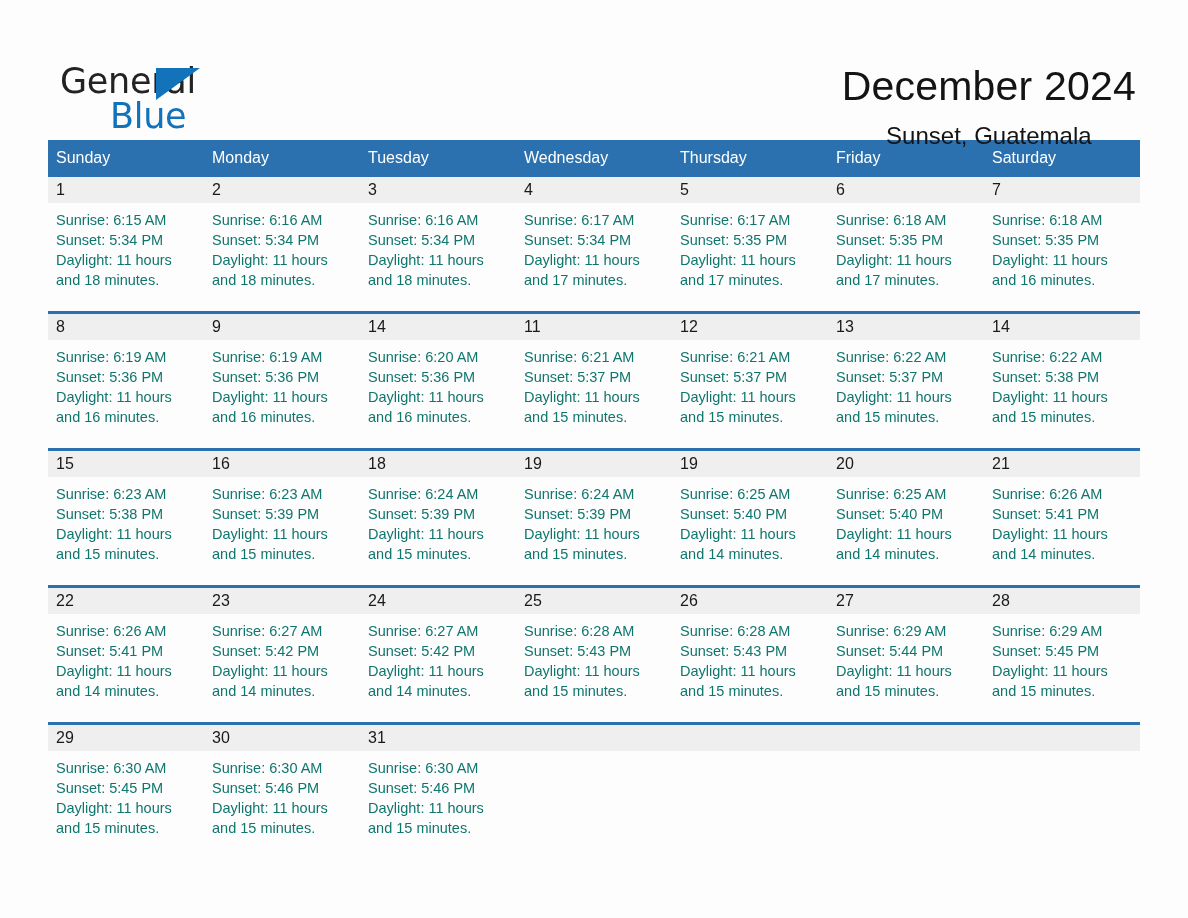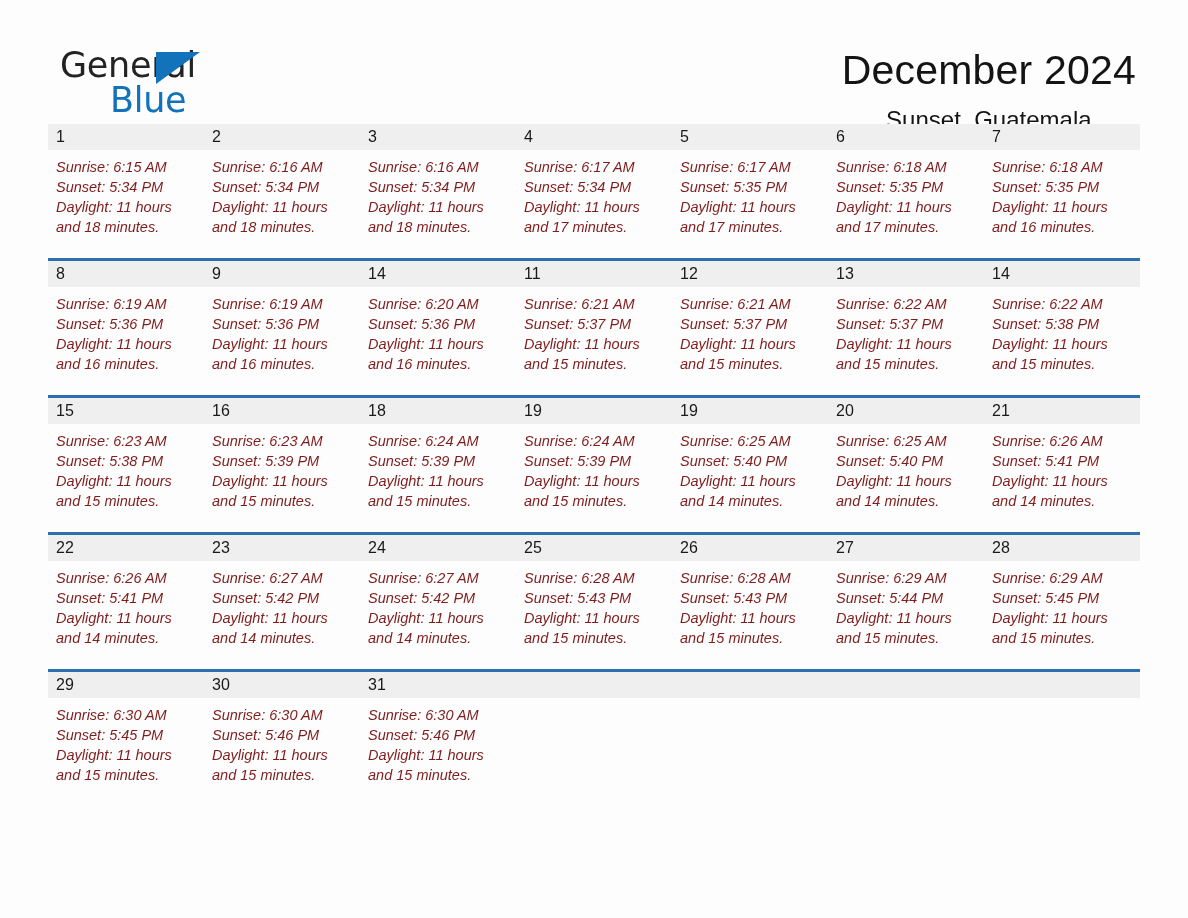--- a/index.html
+++ b/index.html
@@ -13,21 +13,21 @@
     background: #fdfdfd;
     font-family: "Liberation Sans", sans-serif;
     color: #1a1a1a;
     overflow: hidden;
   }
   .page {
     position: relative;
     width: 1188px;
     height: 918px;
     box-sizing: border-box;
-    padding: 0 48px;
+    padding: 16px 48px;
   }
 
   
   .top-bar {
     display: flex;
     align-items: flex-start;
     justify-content: space-between;
     padding-top: 46px;
     height: 96px;
     box-sizing: border-box;
@@ -129,22 +129,21 @@
     line-height: 20px;
     color: #1a1a1a;
   }
   .day-cell.empty .day-num-band {
     background: #efefef;
   }
   .day-info {
     padding: 7px 10px 0 8px;
     font-size: 14.5px;
     line-height: 20px;
-    color: #7f1d1d;
-    font-style: italic;
+    color: #0f766e;
   }
   .day-info div {
     white-space: nowrap;
   }
   .day-info .daylight {
     white-space: normal;
   }
 </style>
 </head>
 <body>
@@ -161,20 +160,29 @@
 
     <div class="title-block">
       <div class="cal-title">December 2024</div>
       <div class="cal-subtitle">Sunset, Guatemala</div>
     </div>
 
   </div>
 
   <div class="calendar">
 
+    <div class="weekday-row">
+      <div class="weekday">Sunday</div>
+      <div class="weekday">Monday</div>
+      <div class="weekday">Tuesday</div>
+      <div class="weekday">Wednesday</div>
+      <div class="weekday">Thursday</div>
+      <div class="weekday">Friday</div>
+      <div class="weekday">Saturday</div>
+    </div>
 
     <div id="weeks-container">
         <div class="week-row first">
           <div class="day-cell">
             <div class="day-num-band">1</div>
             <div class="day-info">
               <div>Sunrise: 6:15 AM</div>
               <div>Sunset: 5:34 PM</div>
               <div class="daylight">Daylight: 11 hours and 18 minutes.</div>
             </div>

